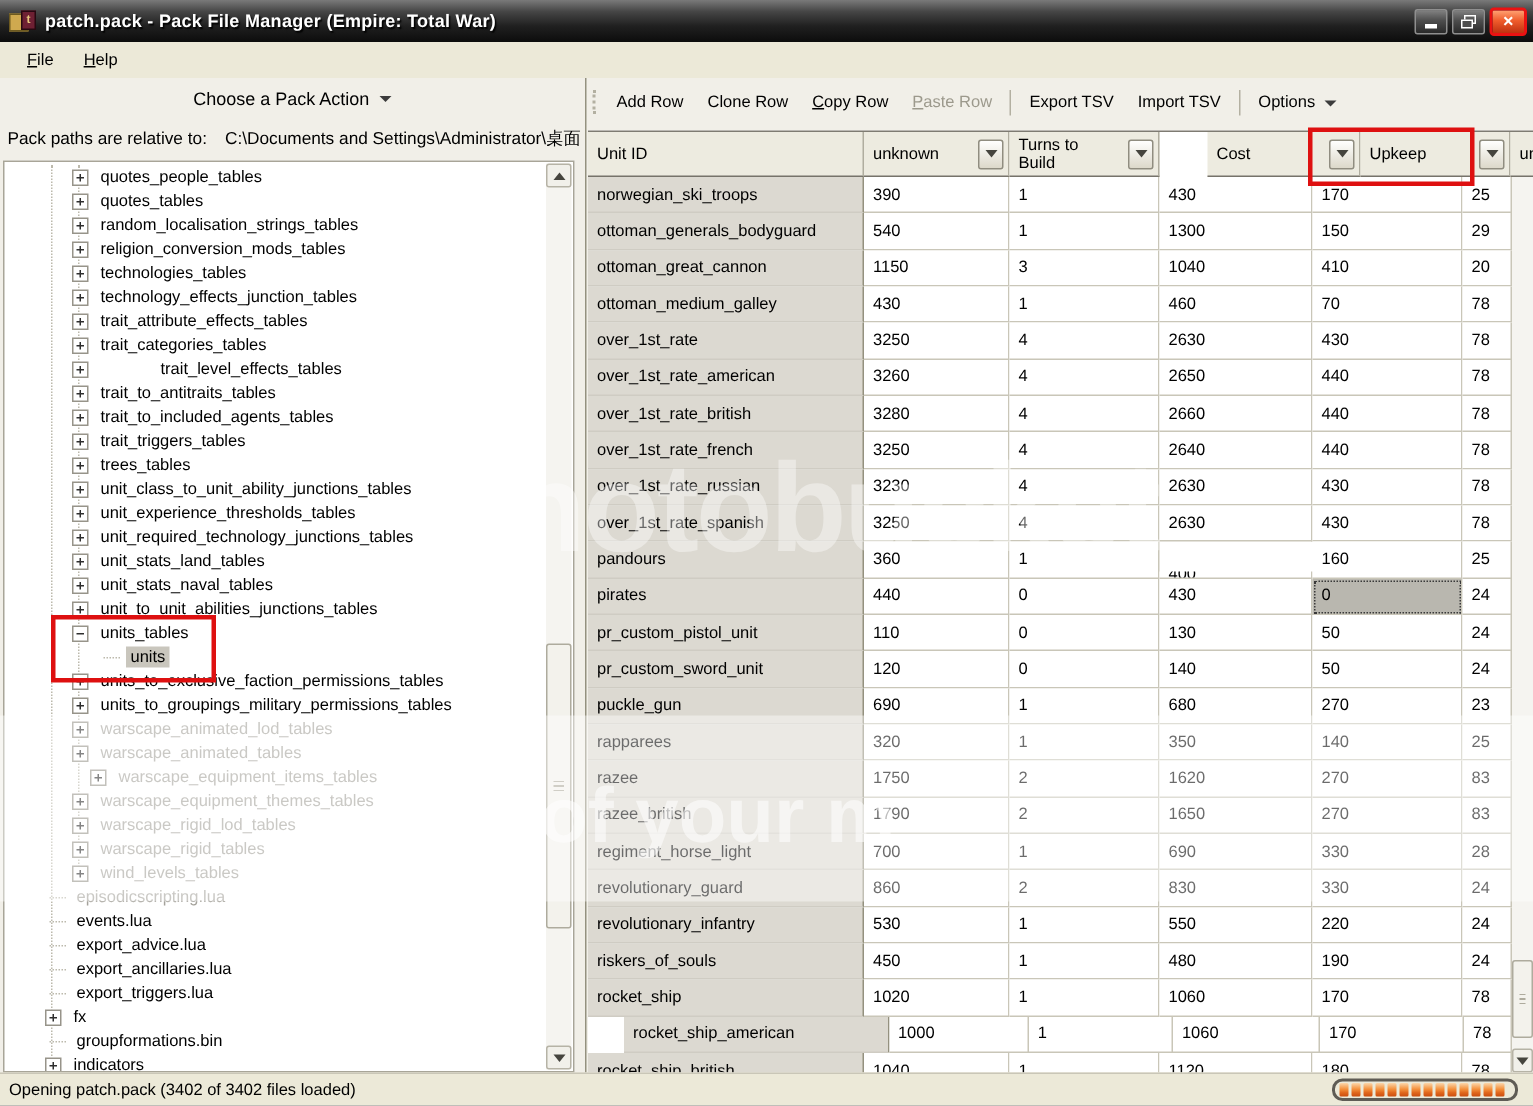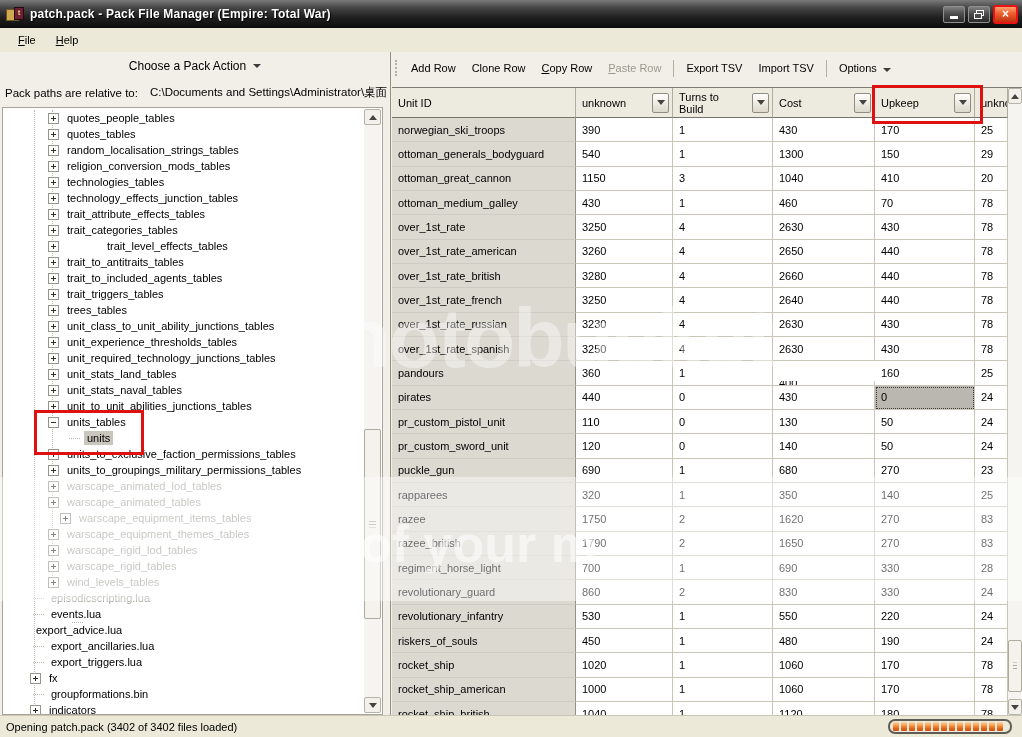--- a/index.html
+++ b/index.html
@@ -267,21 +267,21 @@
           <span class="tree-label">wind_levels_tables</span>
         </div>
         <div class="tree-row gray" style="top: 482px; left: 30px;">
           <span class="stub"></span>
           <span class="tree-label">episodicscripting.lua</span>
         </div>
         <div class="tree-row" style="top: 498px; left: 30px;">
           <span class="stub"></span>
           <span class="tree-label">events.lua</span>
         </div>
-        <div class="tree-row" style="top: 514px; left: 30px; flex-direction: column;">
+        <div class="tree-row" style="top: 514px; left: 30px;">
           <span class="stub"></span>
           <span class="tree-label">export_advice.lua</span>
         </div>
         <div class="tree-row" style="top: 530px; left: 30px;">
           <span class="stub"></span>
           <span class="tree-label">export_ancillaries.lua</span>
         </div>
         <div class="tree-row" style="top: 546px; left: 30px;">
           <span class="stub"></span>
           <span class="tree-label">export_triggers.lua</span>
@@ -323,21 +323,21 @@
             <span class="dd-btn">
               <span class="tri-down"></span>
             </span>
           </div>
           <div class="th" style="width: 100px;">
             <span class="thlabel">Turns to Build</span>
             <span class="dd-btn">
               <span class="tri-down"></span>
             </span>
           </div>
-          <div class="th" style="width: 102px;">
+          <div class="th" style="width: 102px; margin-left: 32px;">
             <span class="thlabel">Cost</span>
             <span class="dd-btn">
               <span class="tri-down"></span>
             </span>
           </div>
           <div class="th" style="width: 100px;">
             <span class="thlabel">Upkeep</span>
             <span class="dd-btn">
               <span class="tri-down"></span>
             </span>
@@ -525,21 +525,21 @@
           </div>
           <div class="tr">
             <div class="td rowhead" style="width: 184px;">rocket_ship</div>
             <div class="td" style="width: 97px;">1020</div>
             <div class="td" style="width: 100px;">1</div>
             <div class="td" style="width: 102px;">1060</div>
             <div class="td" style="width: 100px;">170</div>
             <div class="td" style="width: 33px;">78</div>
           </div>
           <div class="tr">
-            <div class="td rowhead" style="width: 184px;">rocket_ship_american</div>
+            <div class="td rowhead" style="width: 184px; margin-left: 24px;">rocket_ship_american</div>
             <div class="td" style="width: 97px;">1000</div>
             <div class="td" style="width: 100px;">1</div>
             <div class="td" style="width: 102px;">1060</div>
             <div class="td" style="width: 100px;">170</div>
             <div class="td" style="width: 33px;">78</div>
           </div>
           <div class="tr">
             <div class="td rowhead" style="width: 184px;">rocket_ship_british</div>
             <div class="td" style="width: 97px;">1040</div>
             <div class="td" style="width: 100px;">1</div>

